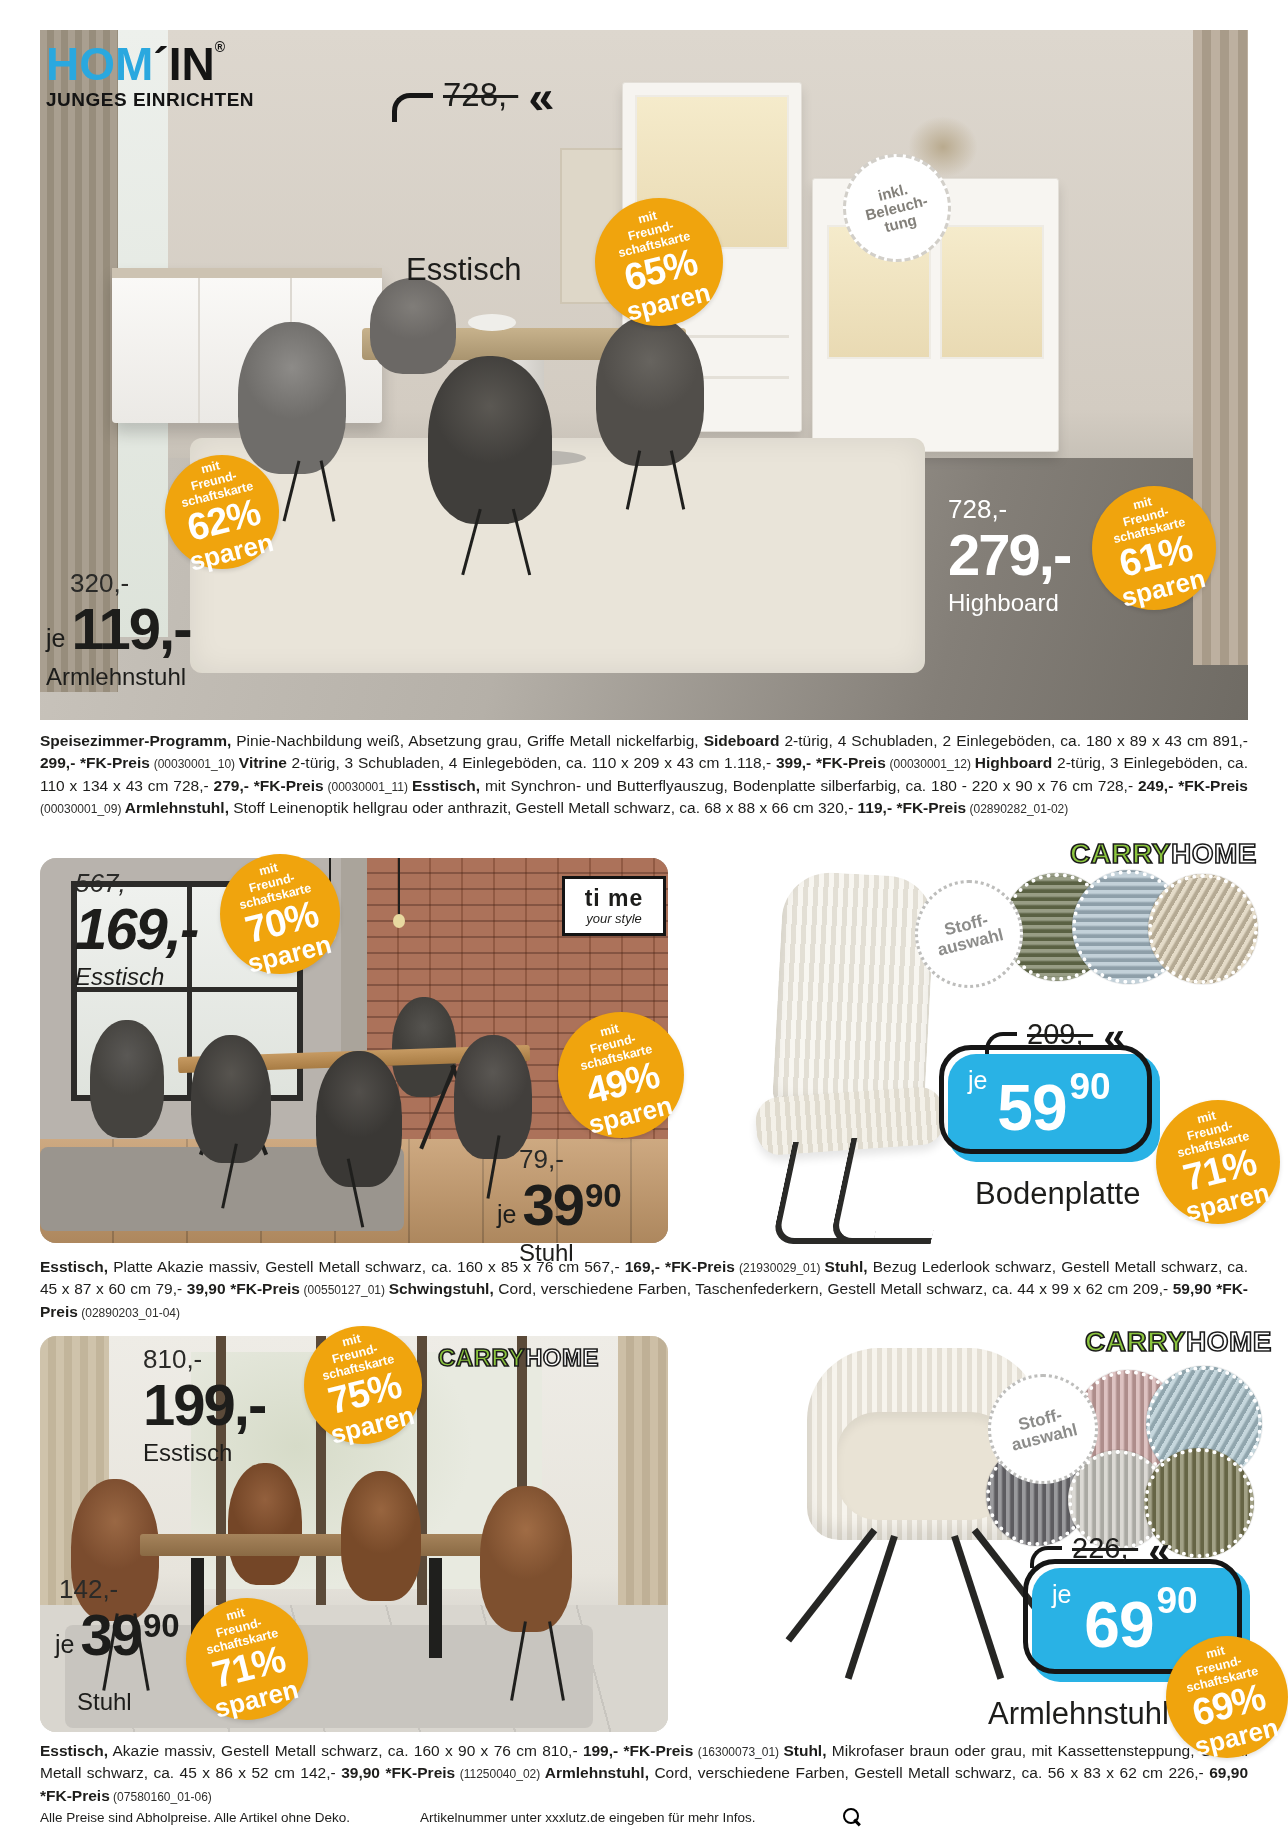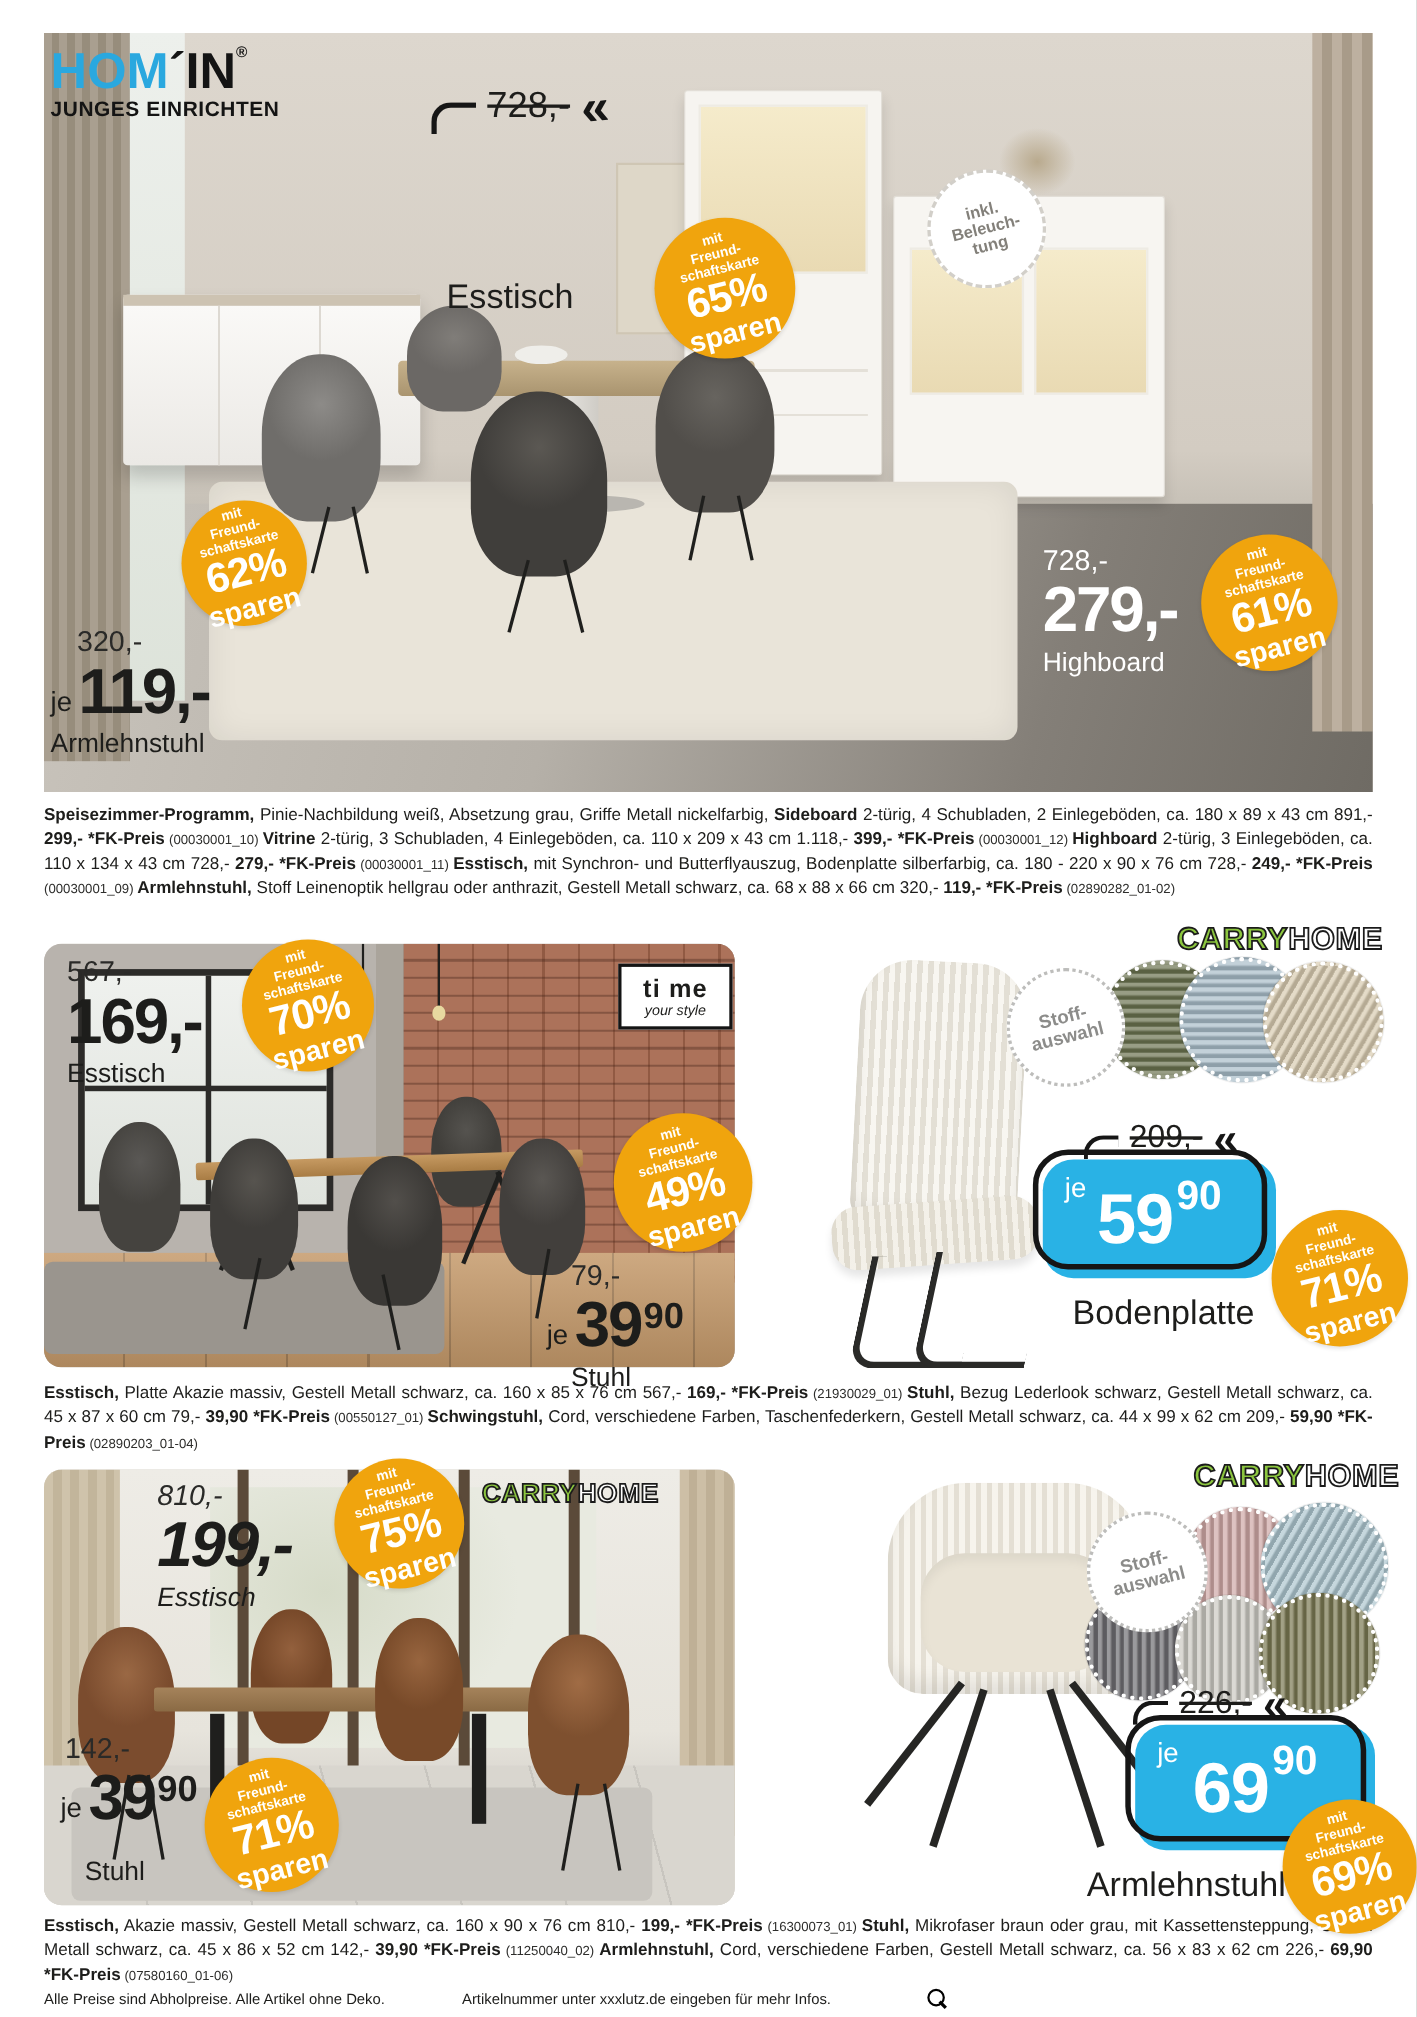--- a/index.html
+++ b/index.html
@@ -213,21 +213,21 @@
     <div class="leg" style="left:63%;top:53%;width:4px;height:90px;transform:rotate(22deg);"></div>
     <div class="leg" style="left:68%;top:53%;width:4px;height:90px;transform:rotate(-22deg);"></div>
     <div class="chairblob" style="left:24%;top:46%;width:80px;height:128px;background:radial-gradient(60% 45% at 50% 30%,#57544f,#3f3d3a 75%);"></div>
     <div class="chairblob" style="left:44%;top:50%;width:86px;height:136px;background:radial-gradient(60% 45% at 50% 30%,#524f4b,#3a3835 75%);"></div>
     <div class="chairblob" style="left:66%;top:46%;width:78px;height:124px;background:radial-gradient(60% 45% at 50% 30%,#5a5753,#423f3c 75%);"></div>
     <div class="leg" style="left:30%;top:74%;width:3px;height:66px;transform:rotate(12deg);"></div>
     <div class="leg" style="left:50%;top:78%;width:3px;height:70px;transform:rotate(-12deg);"></div>
     <div class="leg" style="left:72%;top:72%;width:3px;height:64px;transform:rotate(10deg);"></div>
   </div>
 
-  <div class="pstack" style="left:61px;top:870px;">
+  <div class="pstack" style="left:75px;top:870px;font-style:italic;">
     <div class="old">567,-</div>
     <div class="jeline">
         <span class="big">169,-</span>
       </div>
     <div class="plabel">Esstisch</div>
   </div>
   <div class="badge" style="left:220px;top:854px;width:120px;height:120px;">
     <div class="badge-in">
         <div class="pre"><span>mit</span><br><span>Freund-</span><br><span>schaftskarte</span></div>
     <div class="pct">70%</div>
@@ -308,21 +308,21 @@
     <div class="leg" style="left:24%;top:56%;width:13px;height:100px;"></div>
     <div class="leg" style="left:62%;top:56%;width:13px;height:100px;"></div>
     <div class="chairblob" style="left:48%;top:34%;width:80px;height:130px;background:radial-gradient(60% 45% at 50% 30%,#98653f,#784a29 75%);"></div>
     <div class="chairblob" style="left:70%;top:38%;width:92px;height:146px;background:radial-gradient(60% 45% at 50% 30%,#a06c45,#7e502f 75%);"></div>
     <div class="leg" style="left:11%;top:70%;width:3px;height:78px;transform:rotate(10deg);"></div>
     <div class="leg" style="left:16%;top:70%;width:3px;height:78px;transform:rotate(-10deg);"></div>
     <div class="leg" style="left:76%;top:72%;width:3px;height:80px;transform:rotate(10deg);"></div>
     <div class="leg" style="left:82%;top:72%;width:3px;height:80px;transform:rotate(-10deg);"></div>
   </div>
 
-  <div class="pstack" style="left:143px;top:1346px;font-style:italic;">
+  <div class="pstack" style="left:143px;top:1346px;">
     <div class="old">810,-</div>
     <div class="jeline">
         <span class="big">199,-</span>
       </div>
     <div class="plabel">Esstisch</div>
   </div>
   <div class="badge" style="left:304px;top:1326px;width:118px;height:118px;">
     <div class="badge-in">
         <div class="pre"><span>mit</span><br><span>Freund-</span><br><span>schaftskarte</span></div>
     <div class="pct">75%</div>

